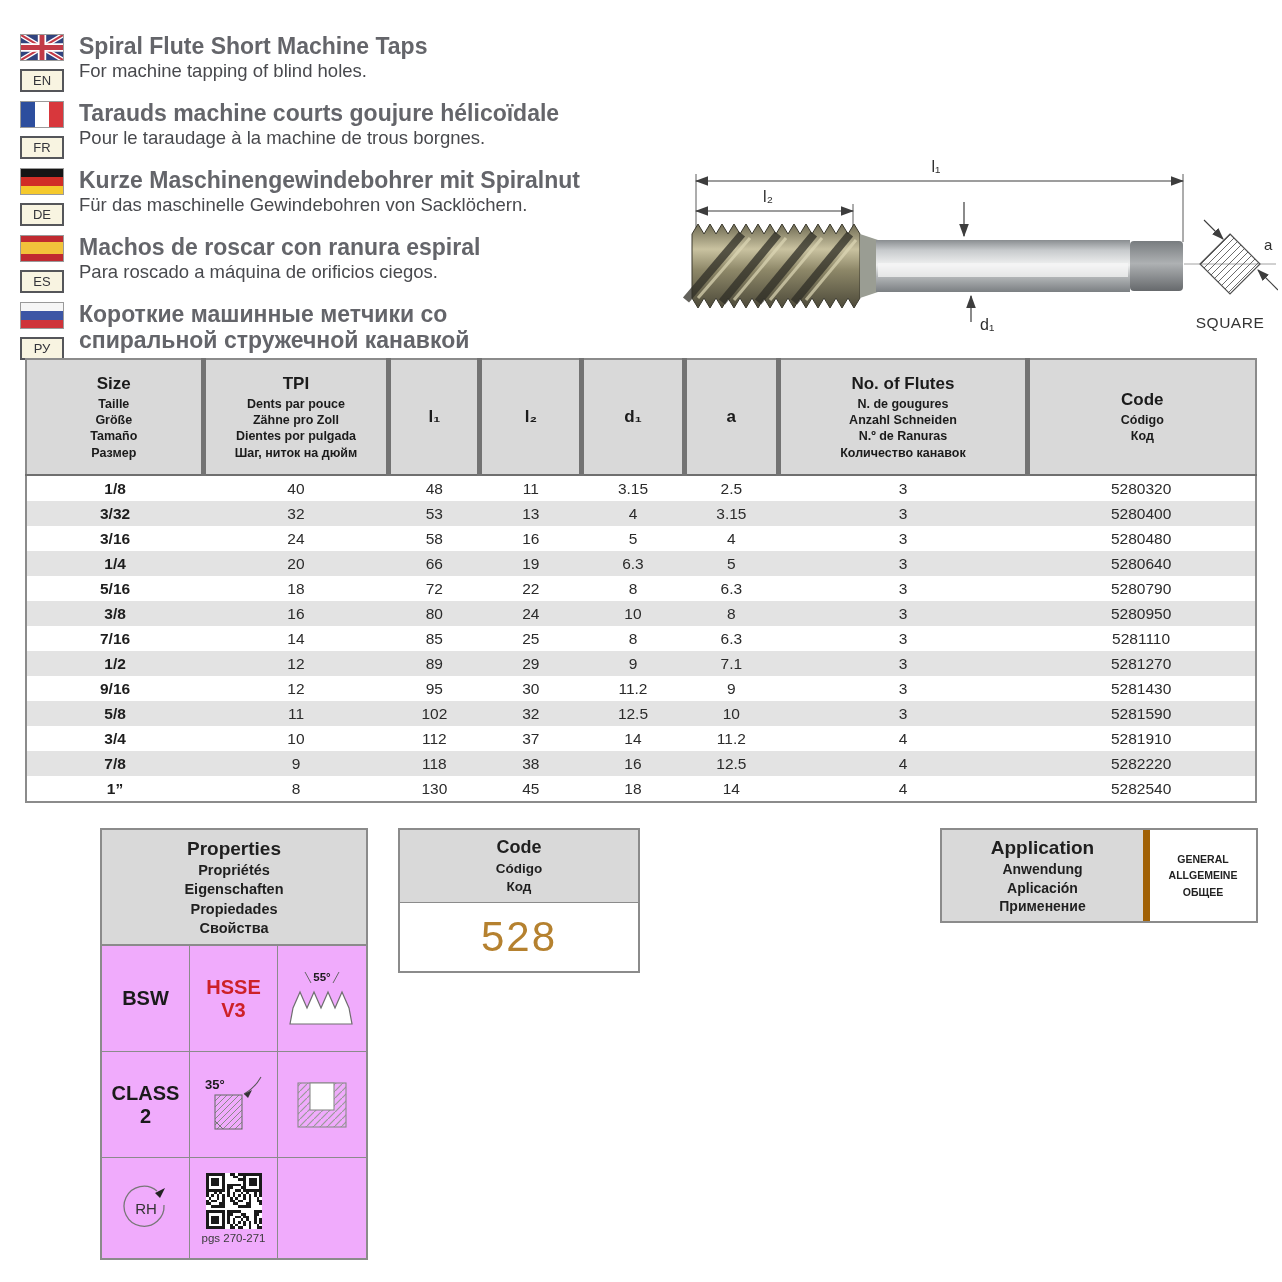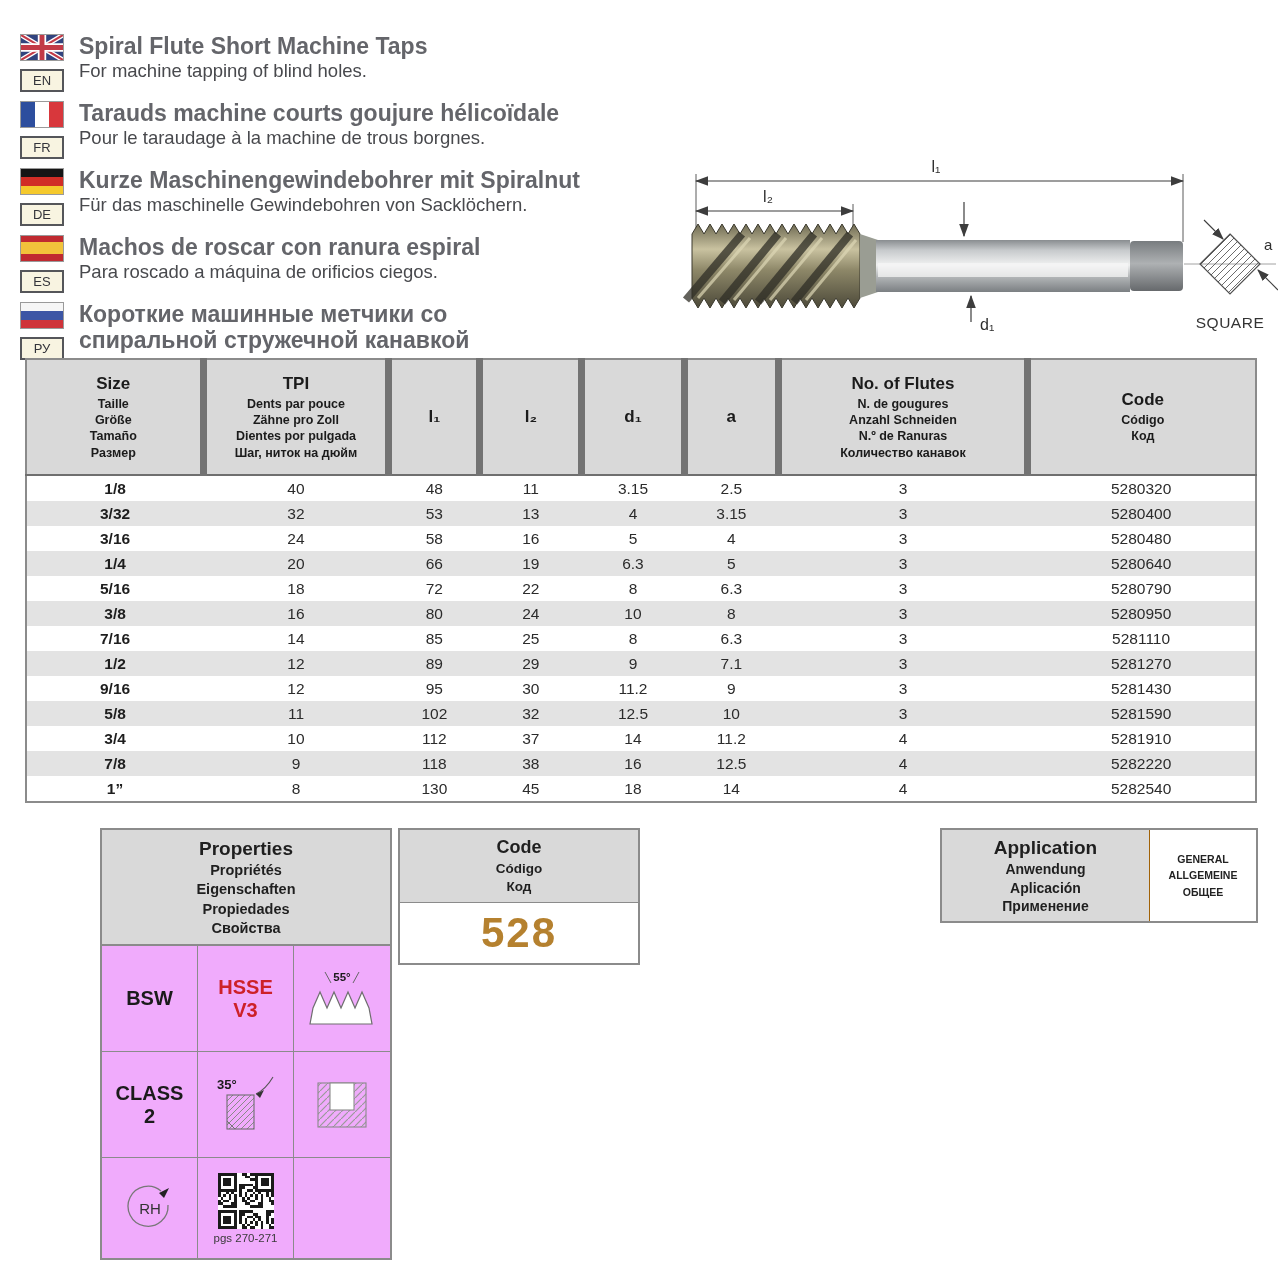--- a/index.html
+++ b/index.html
@@ -26,61 +26,61 @@
   .lang-text .title{font-size:23px;font-weight:bold;color:#64656a;line-height:1.12;}
   .lang-text .subtitle{font-size:18.5px;color:#48494d;line-height:1.14;}
   .lang-text.narrow{max-width:455px;}
 
   
   .diagram{position:absolute;left:678px;top:150px;width:600px;height:200px;}
 
   
   .spec-table{position:absolute;left:25px;top:358px;width:1232px;border-collapse:collapse;
     table-layout:fixed;border:2px solid #8b8b8b;}
-  .spec-table th{background:#d9d9d9;border-right:7px solid #737373;border-bottom:2px solid #6f6f6f;
+  .spec-table th{background:#d9d9d9;border-right:5px solid #737373;border-bottom:2px solid #6f6f6f;
     height:114px;vertical-align:middle;padding:0;text-align:center;}
   .spec-table th:last-child{border-right:none;}
   .spec-table .ln{display:block;font-size:12.5px;font-weight:bold;color:#1b1b1b;line-height:1.3;}
   .spec-table .ln0{font-size:17px;line-height:1.35;}
   .spec-table td{height:25px;text-align:center;font-size:15.5px;color:#2b2b2b;padding:0;}
   .spec-table tr.stripe{background:#e3e3e3;}
   .spec-table td.size-cell{font-weight:bold;color:#1d1d1d;}
 
   
   .hdr-lines{display:flex;flex-direction:column;justify-content:center;text-align:center;}
   .hdr-lines .ln{font-weight:bold;color:#1f1f1f;line-height:1.32;}
 
   
-  .props{position:absolute;left:100px;top:828px;width:292px;}
+  .props{position:absolute;left:100px;top:828px;width:268px;}
   .props-header{height:118px;background:#d9d9d9;border:2px solid #8b8b8b;box-sizing:border-box;}
   .props-header .ln{font-size:14.5px;}
   .props-header .ln0{font-size:19px;}
   .props-grid{display:grid;grid-template-columns:1fr 1fr 1fr;grid-template-rows:106px 106px 100px;
     border:2px solid #8b8b8b;border-top:none;box-sizing:border-box;background:#f0abfc;}
   .props-cell{border-right:1px solid #8b8b8b;border-bottom:1px solid #8b8b8b;display:flex;
     flex-direction:column;align-items:center;justify-content:center;overflow:hidden;}
   .props-cell:nth-child(3n){border-right:none;}
   .props-cell:nth-child(n+7){border-bottom:none;align-items:center;}
   .cell-big .ln{font-size:20px;font-weight:bold;color:#1b1b1b;line-height:1.12;text-align:center;}
   .cell-big.red .ln{color:#cd2128;}
   .cell-one{font-size:20px;font-weight:bold;color:#1b1b1b;}
   .qr-caption{font-size:11.5px;color:#3a3a3a;margin-top:3px;}
 
   
   .codebox{position:absolute;left:398px;top:828px;width:242px;border:2px solid #8b8b8b;box-sizing:border-box;background:#fff;}
   .codebox-header{height:72px;background:#d9d9d9;border-bottom:1px solid #8b8b8b;}
   .codebox-header .ln{font-size:13.5px;}
   .codebox-header .ln0{font-size:18px;}
-  .codebox-value{height:60px;display:flex;align-items:center;justify-content:center;
-    font-size:42px;font-weight:bold;color:#b5812f;letter-spacing:2px;}
+  .codebox-value{height:68px;display:flex;align-items:center;justify-content:center;
+    font-size:42px;font-weight:normal;color:#b5812f;letter-spacing:2px;}
 
   
   .appbox{position:absolute;left:940px;top:828px;width:318px;height:95px;border:2px solid #8b8b8b;
     box-sizing:border-box;display:flex;background:#fff;}
-  .appbox-left{flex:1;background:#d9d9d9;border-right:1px solid #a16207;}
+  .appbox-left{flex:1;background:#d9d9d9;border-right:7px solid #a16207;}
   .appbox-left .ln{font-size:14px;}
   .appbox-left .ln0{font-size:19px;}
   .appbox-right{width:106px;display:flex;flex-direction:column;align-items:center;justify-content:center;}
   .appbox-right .ln{font-size:10.5px;font-weight:bold;color:#222;line-height:1.55;text-align:center;}
 </style>
 </head>
 <body>
 
 <div class="lang-block">
 

